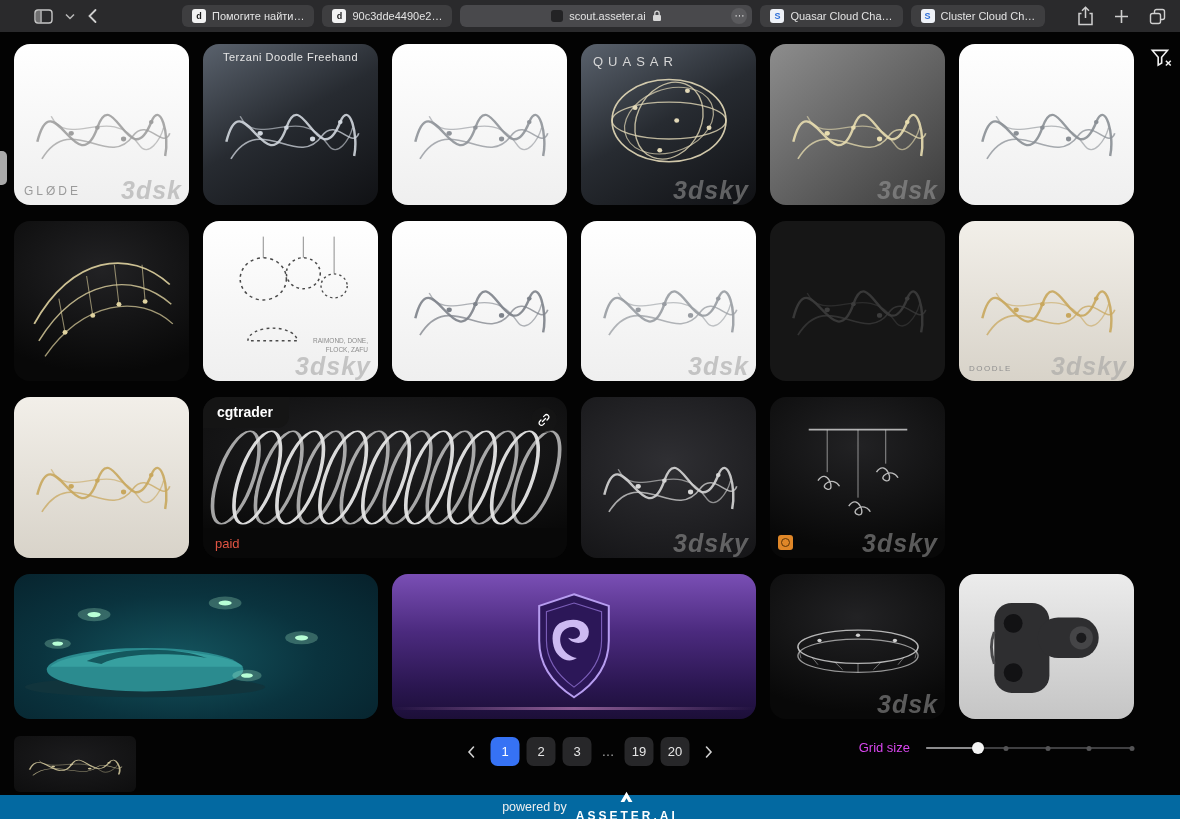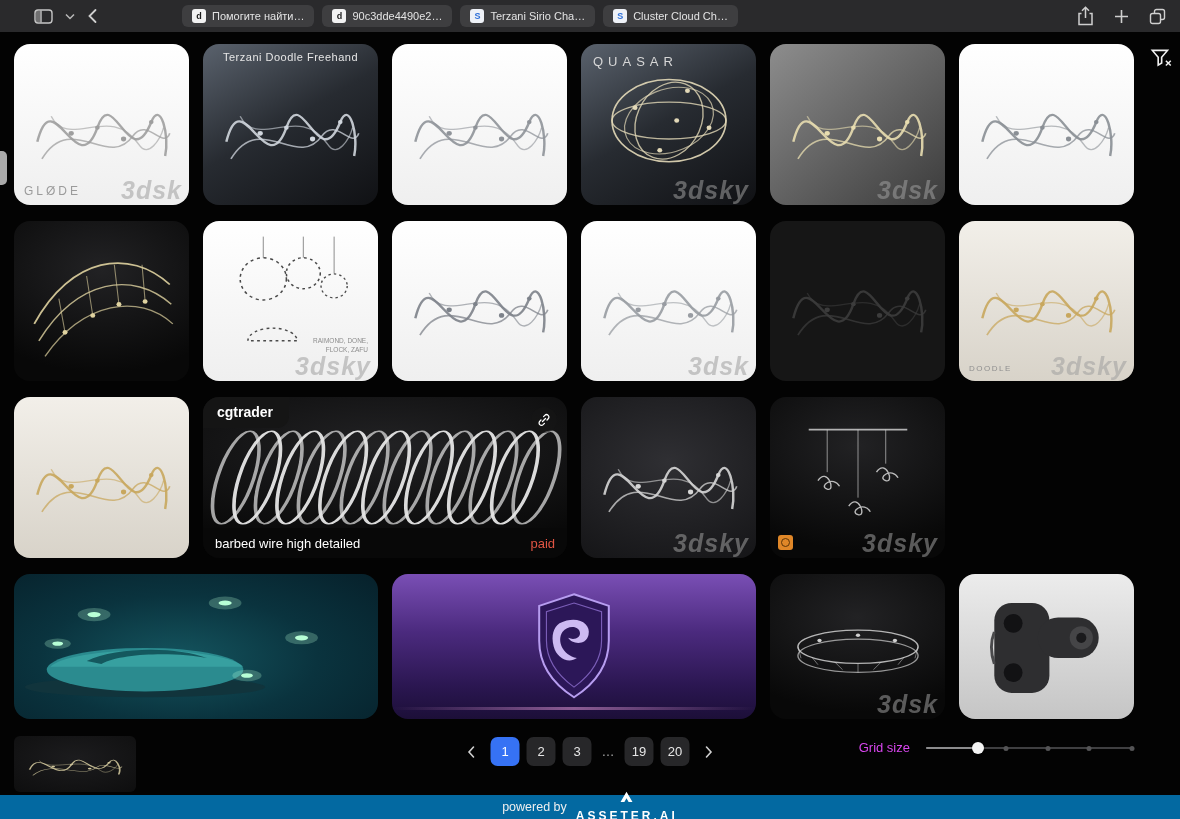--- a/index.html
+++ b/index.html
@@ -112,23 +112,32 @@
 
   <div class="tabs" id="tabs">
       <div class="tab">
         <span class="tab-fav fav-d">d</span>
         <span class="tab-label">Помогите найти…</span>
       </div>
       <div class="tab">
         <span class="tab-fav fav-d">d</span>
         <span class="tab-label">90c3dde4490e2…</span>
       </div>
+      <div class="tab active">
+        <span class="site-fav"></span>
+        <span class="tab-label">scout.asseter.ai</span>
+        <svg width="10" height="12" viewBox="0 0 10 12">
+          <rect x="1" y="5" width="8" height="6" rx="1.2" fill="#d8d8d8"></rect>
+          <path d="M2.8 5 V3.4 a2.2 2.2 0 0 1 4.4 0 V5" fill="none" stroke="#d8d8d8" stroke-width="1.3"></path>
+        </svg>
+        <span class="tab-more">⋯</span>
+      </div>
       <div class="tab">
         <span class="tab-fav fav-s">S</span>
-        <span class="tab-label">Terzani Sirio Cha…</span>
+        <span class="tab-label">Quasar Cloud Cha…</span>
       </div>
       <div class="tab">
         <span class="tab-fav fav-s">S</span>
         <span class="tab-label">Cluster Cloud Ch…</span>
       </div>
     </div>
 
   <div class="tb-right">
     <button class="tb-btn">
       <svg width="17" height="20" viewBox="0 0 17 20">
@@ -332,21 +341,20 @@
         <ellipse cx="85.7" cy="50" rx="5" ry="29" fill="none" stroke="#e6e6e6" stroke-width="1" opacity="0.95" transform="rotate(8 85.7 50)"></ellipse>
         <ellipse cx="91.60000000000001" cy="50" rx="5" ry="29" fill="none" stroke="#e6e6e6" stroke-width="1" opacity="0.7" transform="rotate(8 91.60000000000001 50)"></ellipse>
       </svg>
       <span class="badge">cgtrader</span>
       <span class="link-btn">
         <svg width="14" height="14" viewBox="0 0 14 14">
           <path d="M5.5 8.5 L8.5 5.5 M4 7 L2.8 8.2 a2.4 2.4 0 0 0 3.4 3.4 L7.4 10.4 M10 7 L11.2 5.8 A2.4 2.4 0 0 0 7.8 2.4 L6.6 3.6" stroke="#ffffff" stroke-width="1.3" fill="none" stroke-linecap="round"></path>
         </svg>
       </span>
       <div class="tile-bar">
-        <span class="bar-text">barbed wire high detailed</span>
         <span class="tag-paid">paid</span>
       </div>
     </div>
     <div class="tile v-darkgray">
       <svg class="art" viewBox="0 0 100 100" preserveAspectRatio="none">
         <path d="M8 62 C18 18,34 92,47 52 C57 20,68 86,82 48 C88 32,94 58,91 72" fill="none" stroke="#d6d6d6" stroke-width="1.6" opacity=".9"></path>
         <path d="M11 74 C30 40,54 82,70 58 C79 44,90 68,94 56" fill="none" stroke="#d6d6d6" stroke-width="1.1" opacity=".75"></path>
         <path d="M17 44 C28 68,56 34,74 64 C80 74,88 60,90 52" fill="none" stroke="#d6d6d6" stroke-width=".9" opacity=".6"></path>
         <circle cx="30" cy="56" r="1.7" fill="#d6d6d6"></circle>
         <circle cx="47" cy="52" r="1.5" fill="#d6d6d6"></circle>

